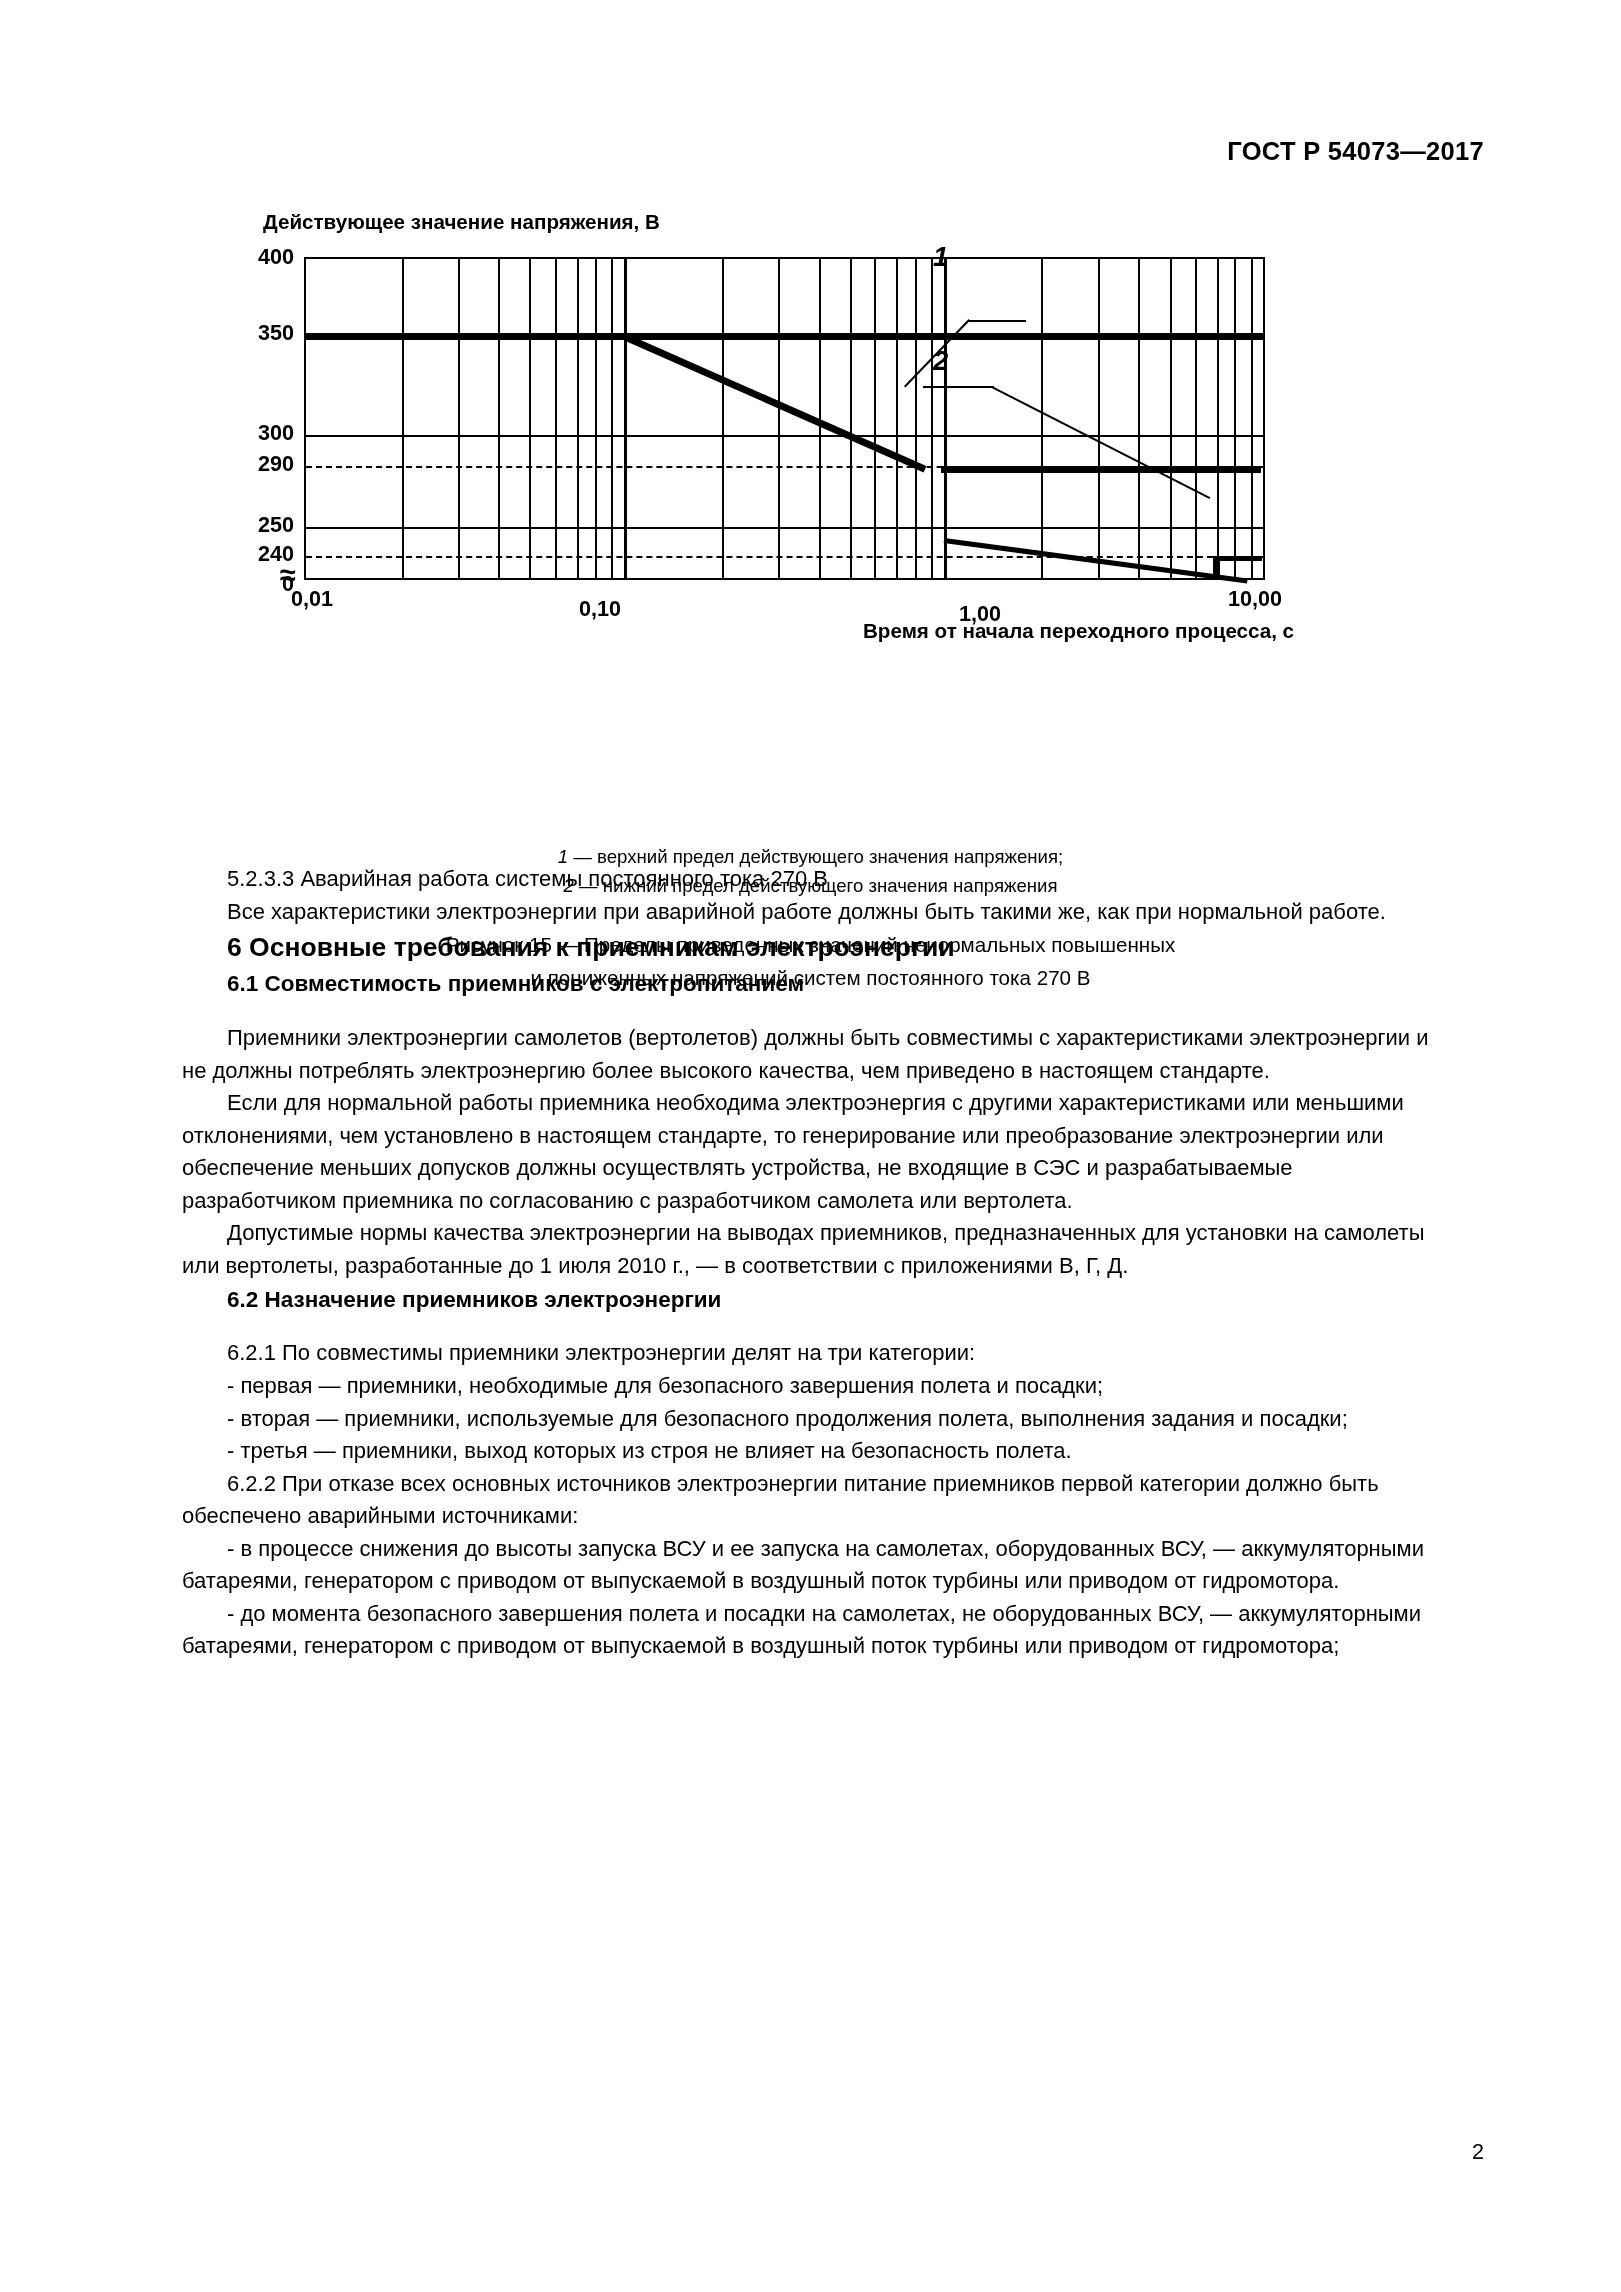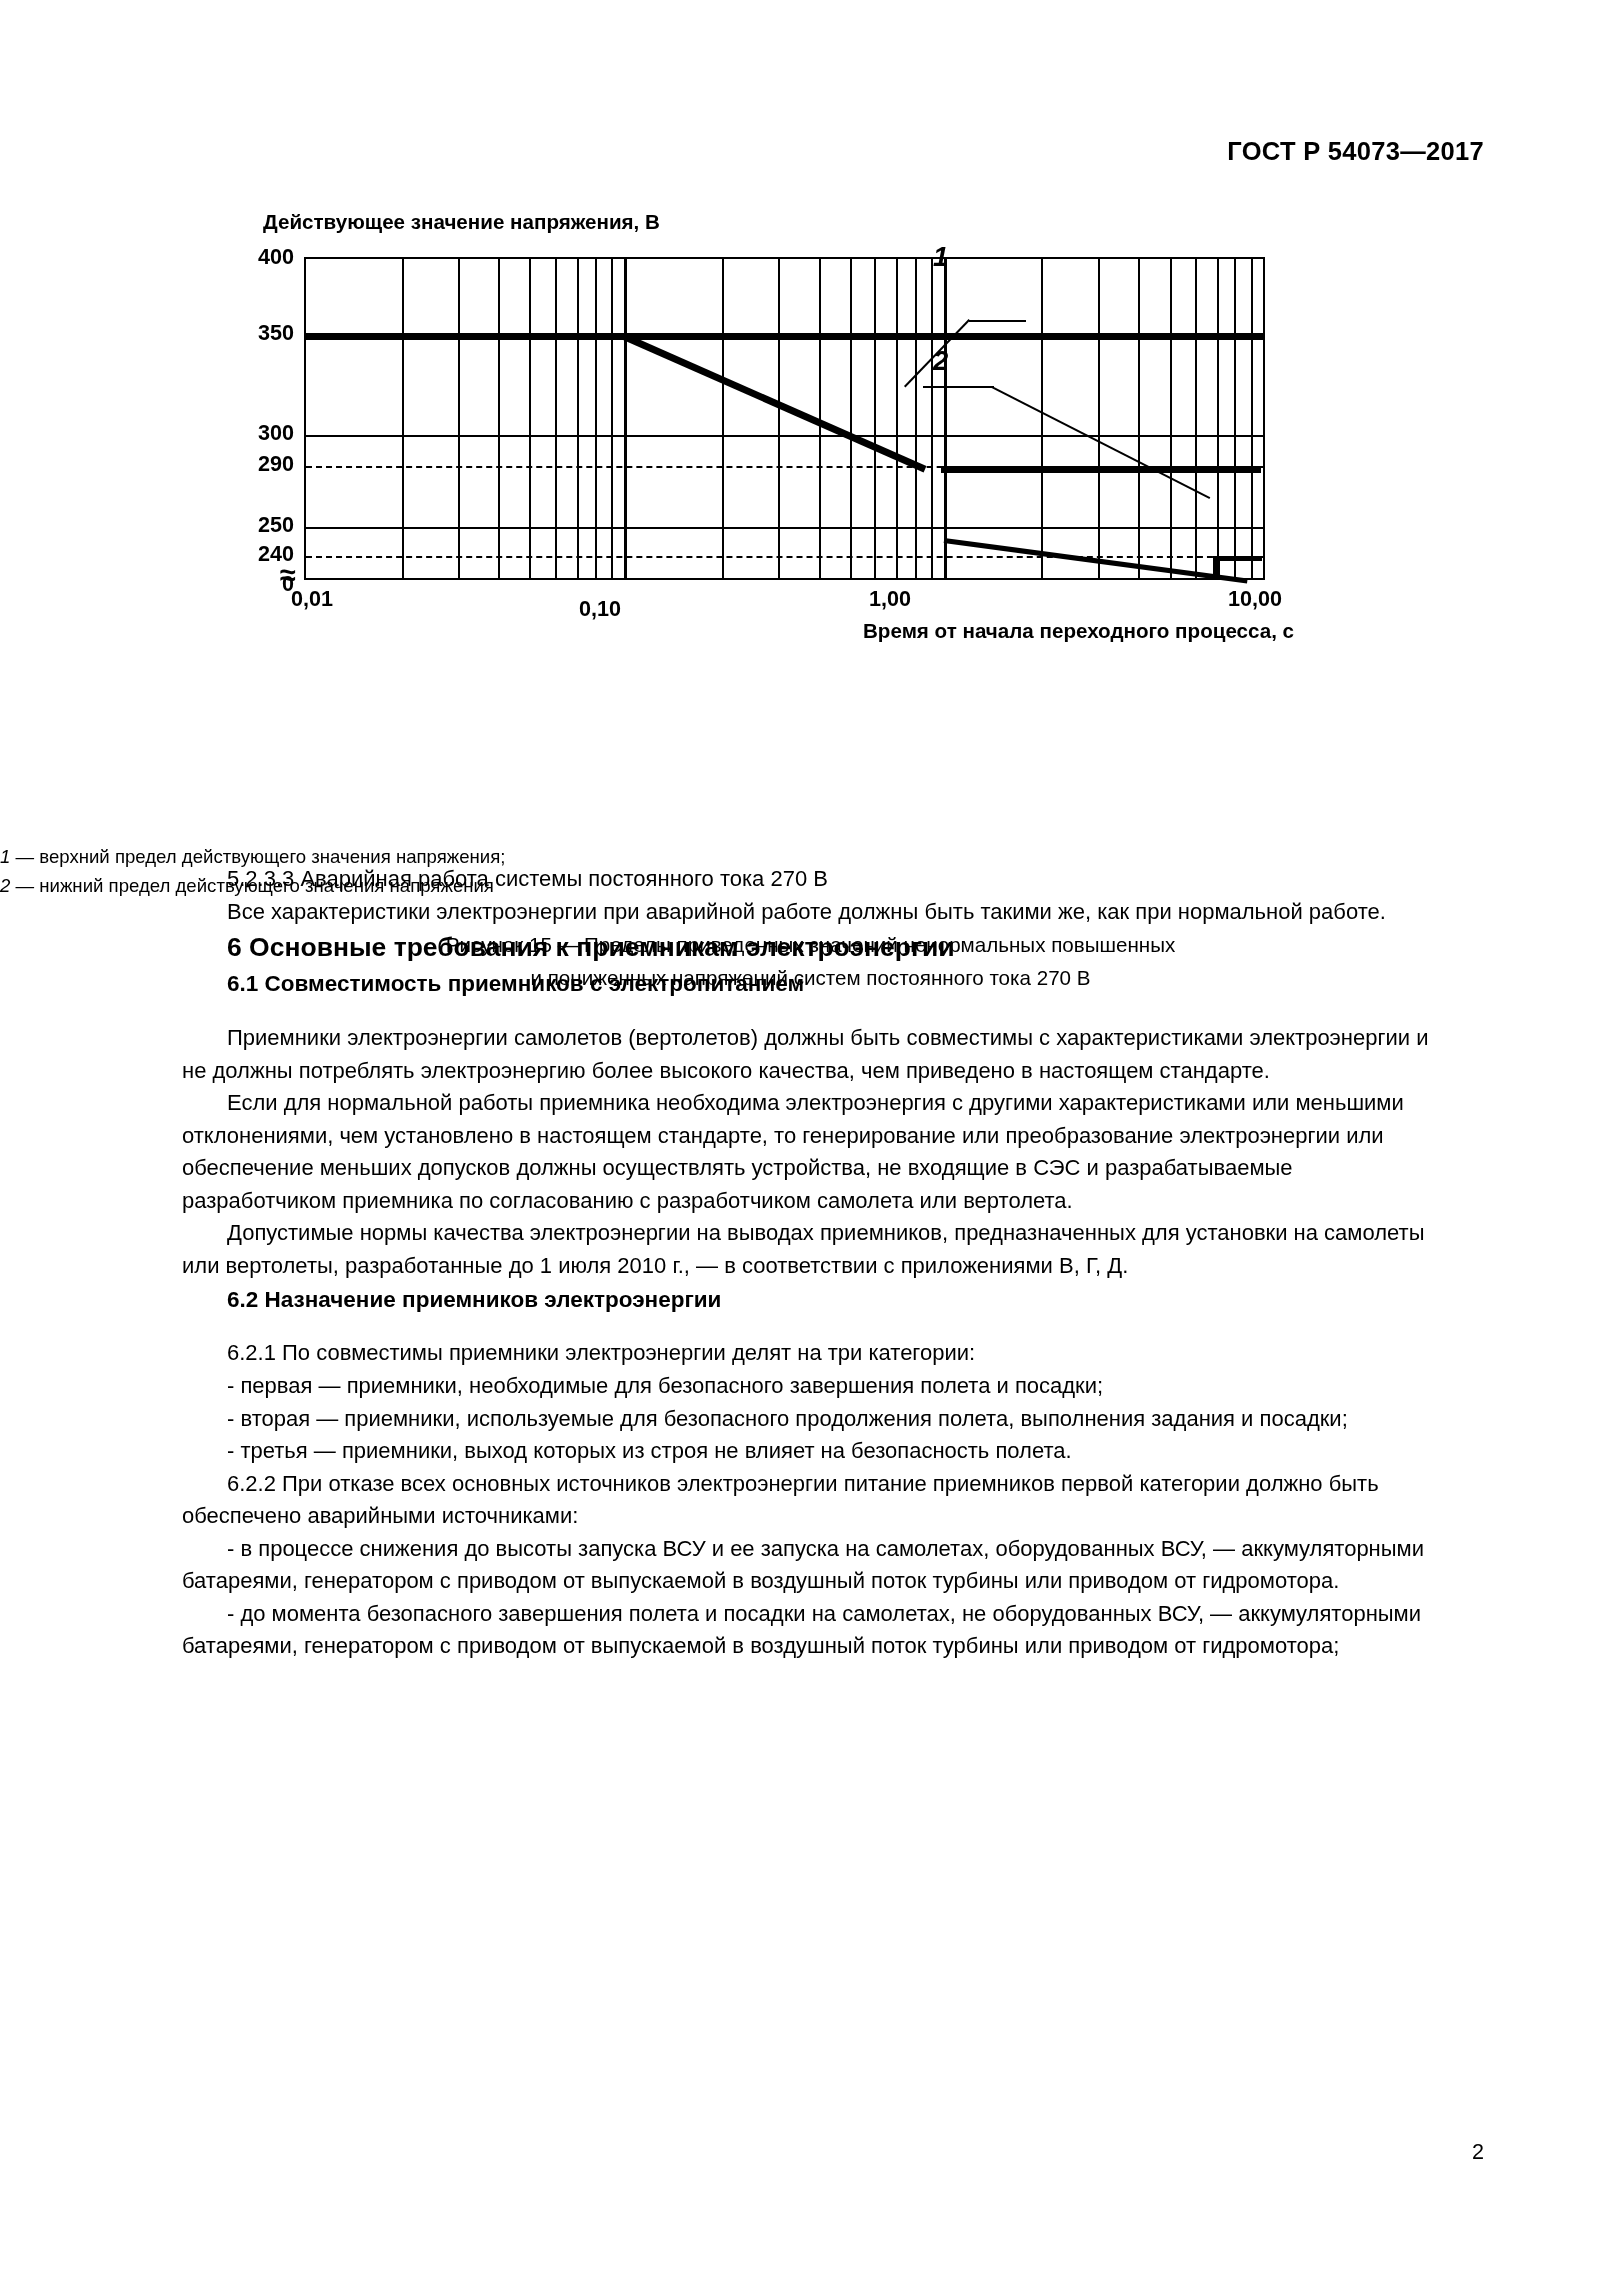--- a/index.html
+++ b/index.html
@@ -64,21 +64,21 @@
   }
   .axis-break {
     position:absolute; left:280px; top:365px;
     font-size:29px; font-weight:bold; line-height:1;
   }
   .callout { position:absolute; font-size:27.4px; font-weight:bold; font-style:italic; }
   .callout-line { position:absolute; background:#000; height:2px; transform-origin:0 0; }
 
   .fig-legend {
     position:absolute; top:647px; left:0; width:1621px;
-    text-align:left; font-size:18.6px; line-height:1.55;
+    text-align:center; font-size:18.6px; line-height:1.55;
   }
   .fig-legend i { font-style:italic; }
   .fig-caption {
     position:absolute; top:733px; left:0; width:1621px;
     text-align:center; font-size:20.6px; line-height:1.6;
   }
 
   
   .body {
     position:absolute; top:863px; left:182px; width:1259px;
@@ -170,21 +170,21 @@
         <div class="callout-line" style="left:598px; top:127px; width:93px; transform:rotate(-46deg);"></div>
         <div class="callout-line" style="left:663px; top:61px; width:57px;"></div>
 
         <div class="callout" style="left:627px; top:86px;">2</div>
         <div class="callout-line" style="left:686px; top:127px; width:245px; transform:rotate(27deg);"></div>
         <div class="callout-line" style="left:617px; top:127px; width:71px;"></div>
       </div>
 
       <div class="xtick" style="left:312px;">0,01</div>
       <div class="xtick" style="left:600px;margin-top:10px;">0,10</div>
-      <div class="xtick" style="left:890px;">1,00</div>
+      <div class="xtick" style="left:980px;margin-top:15px;">1,00</div>
       <div class="xtick" style="left:1255px;">10,00</div>
 
       <div class="x-axis-title">Время от начала переходного процесса, с</div>
     </div>
 
     <div class="fig-legend">
       <div>
         <i>1</i>
         <span>— верхний предел действующего значения напряжения;</span>
       </div>

